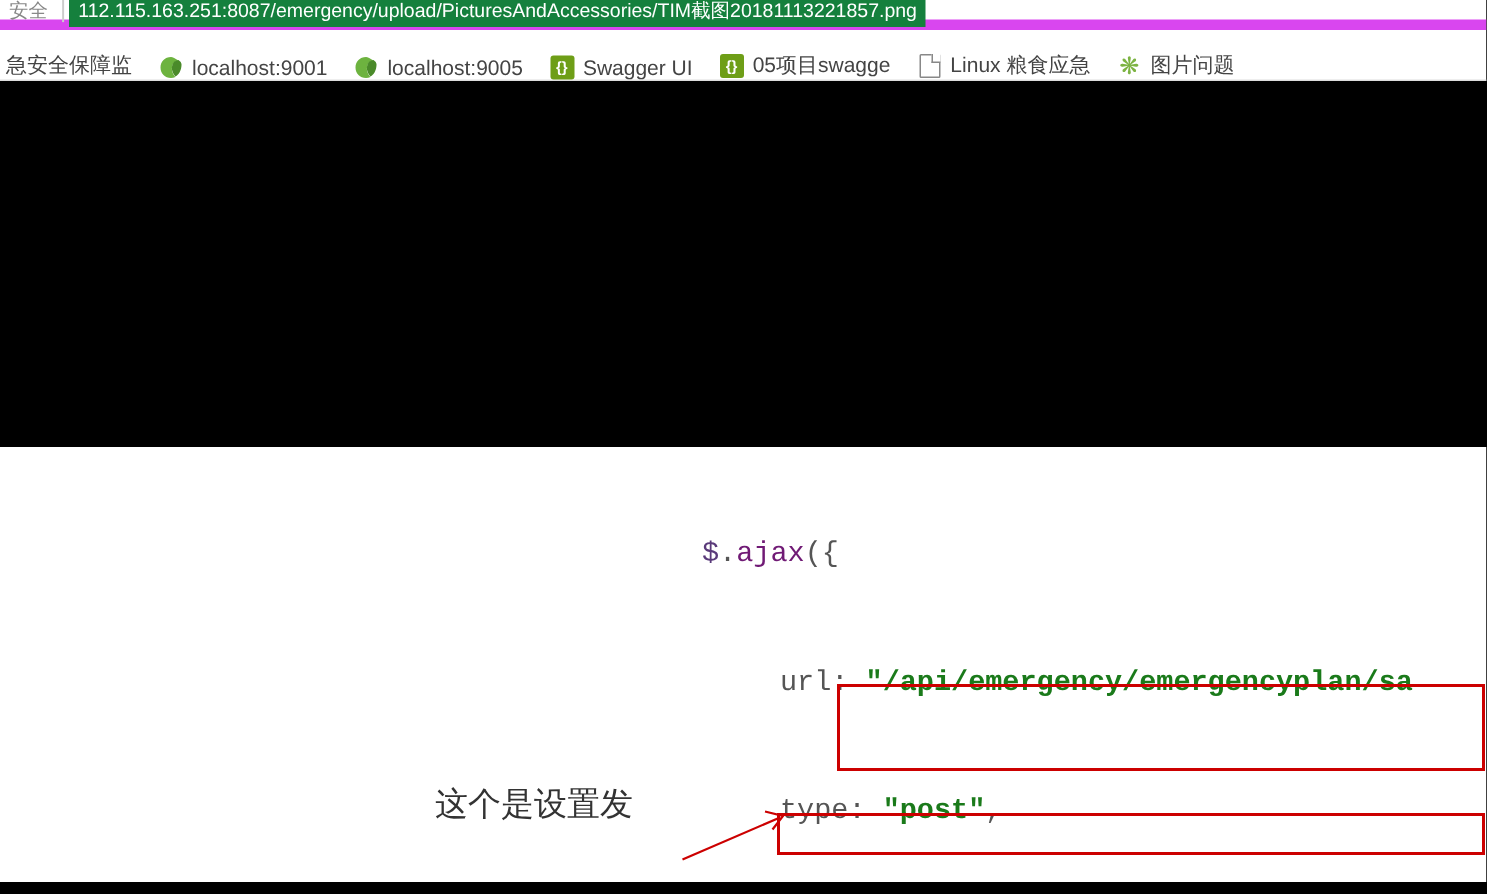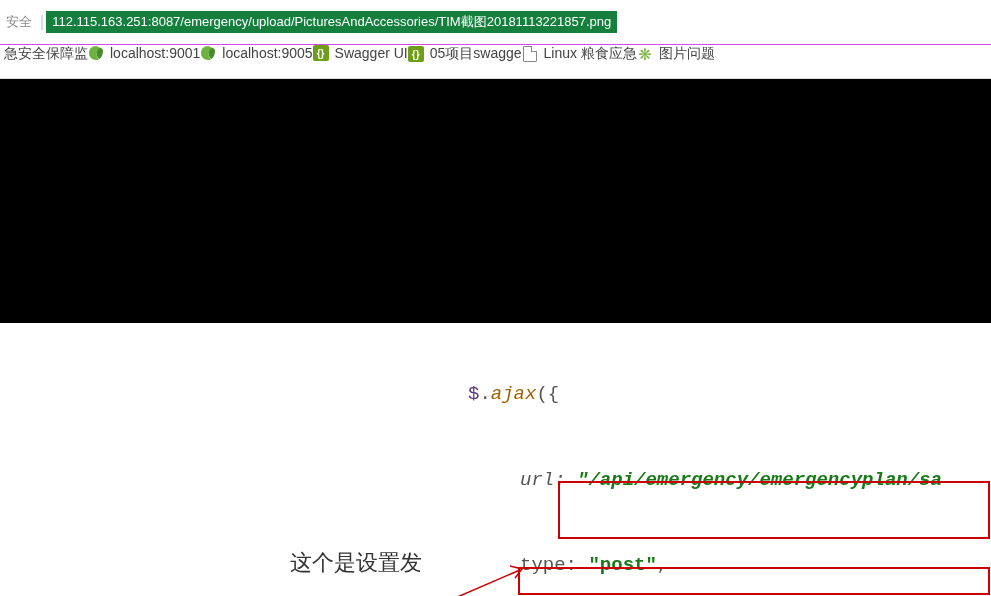--- a/index.html
+++ b/index.html
@@ -1,44 +1,44 @@
 <!DOCTYPE html>
 <html><head>
   <meta charset="utf-8">
   <style>
     * { margin: 0; padding: 0; box-sizing: border-box; }
     body { font-family: "Microsoft YaHei", Arial, sans-serif; width: 991px; height: 596px; overflow: hidden; background: #000; }
     
-    .address-bar-row { background: #fff; height: 45px; display: flex; align-items: center; border-bottom: 1px solid #d946ef; }
+    .address-bar-row { background: #fff; height: 20px; display: flex; align-items: center; border-bottom: 7px solid #d946ef; }
     .secure-label { color: #888; font-size: 13px; padding: 0 6px; }
     .divider { color: #ccc; padding: 0 2px; }
     .url-bar { background: #15803d; color: #fff; font-size: 13px; padding: 2px 6px; height: 22px; display: flex; align-items: center; flex: 0 0 auto; }
     
-    .bookmarks-bar { background: #fff; height: 34px; display: flex; align-items: flex-start; padding: 0 4px; border-bottom: 1px solid #ddd; }
+    .bookmarks-bar { background: #fff; height: 34px; display: flex; align-items: flex-end; padding: 0 4px; border-bottom: 1px solid #ddd; gap: 18px; }
     .bookmark-item { display: flex; align-items: center; gap: 6px; color: #444; font-size: 14px; cursor: pointer; }
     .bookmark-item .icon { width: 16px; height: 16px; display: inline-flex; align-items: center; justify-content: center; }
     
     .leaf-icon { width: 16px; height: 16px; }
     .swagger-icon-box { width: 16px; height: 16px; border-radius: 2px; display: flex; align-items: center; justify-content: center; background: #6e9e17; color: #fff; font-size: 10px; font-weight: bold; }
     .doc-icon-box { width: 14px; height: 16px; border: 1px solid #888; border-radius: 1px; position: relative; }
     .doc-icon-box::before { content: ""; position: absolute; top: -1px; right: -1px; width: 5px; height: 5px; background: #fff; border-left: 1px solid #888; border-bottom: 1px solid #888; }
     .gear-icon { color: #7cb342; font-size: 16px; }
     
     .content-black { background: #000; width: 100%; height: 244px; }
     
     .doc-area { background: #fff; width: 100%; height: 290px; display: flex; position: relative; font-family: "Courier New", monospace; }
     .left-margin { width: 230px; background: #fff; border-right: none; }
     
-    .annotation { position: absolute; left: 290px; top: 225px; font-family: Liberation Serif, serif; font-size: 22px; color: #333; line-height: 1.4; }
+    .annotation { position: absolute; left: 290px; top: 225px; font-family: Liberation Mono, monospace; font-size: 22px; color: #333; line-height: 1.4; }
     .arrow-svg { position: absolute; left: 450px; top: 235px; }
     
     .code-block { position: absolute; left: 440px; top: 0; font-family: Consolas, "Courier New", monospace; font-size: 19px; line-height: 1.5; white-space: pre; }
     .code-block .line { height: 28.5px; display: flex; align-items: center; }
     .t-jquery { color: #5a3a7a; }
-    .t-method { color: #a16207; font-style: italic; }
+    .t-method { color: #701a75; }
     .t-paren { color: #555; }
     .t-str { color: #1a7a1a; font-weight: bold; }
     .t-key { color: #555; }
     .box-red-long { border: 2px solid #cc0000; padding: 1px 2px; display: inline-block; position: absolute; }
   </style>
 </head>
 <body>
 
 <div class="address-bar-row">
   <span class="secure-label">安全</span>
@@ -97,21 +97,21 @@
     <div>这个是设置发</div>
   </div>
 
   <svg class="arrow-svg" width="80" height="50">
     <line x1="5" y1="40" x2="70" y2="12" stroke="#cc0000" stroke-width="1.5"></line>
     <polyline points="60,8 72,11 65,20" fill="none" stroke="#cc0000" stroke-width="1.5"></polyline>
   </svg>
 
   <div class="code-block">
     <div class="line" style="padding-left:28px;"><span class="t-jquery">$</span><span class="t-key">.</span><span class="t-method">ajax</span><span class="t-paren">({</span></div>
-    <div class="line" style="padding-left:80px;font-style:italic;"><span class="t-key">url</span><span class="t-key">:&nbsp;</span><span class="t-str">"/api/emergency/emergencyplan/sa</span></div>
+    <div class="line" style="padding-left:80px;"><span class="t-key">url</span><span class="t-key">:&nbsp;</span><span class="t-str">"/api/emergency/emergencyplan/sa</span></div>
     <div class="line" style="padding-left:80px;align-items:flex-end;"><span class="t-key">type</span><span class="t-key">:&nbsp;</span><span class="t-str">"post"</span><span class="t-key">,</span></div>
     
     
     
     
     
     
     
   </div>
 

